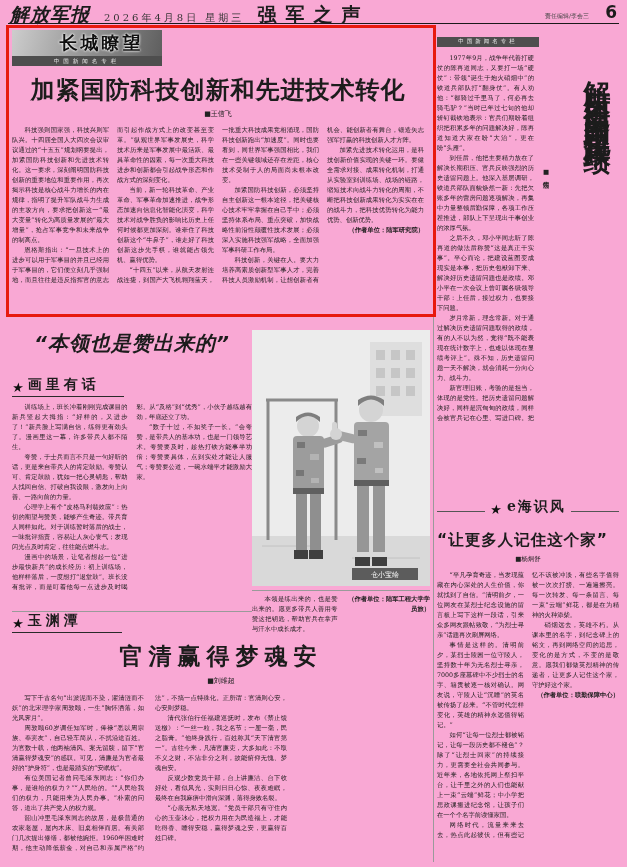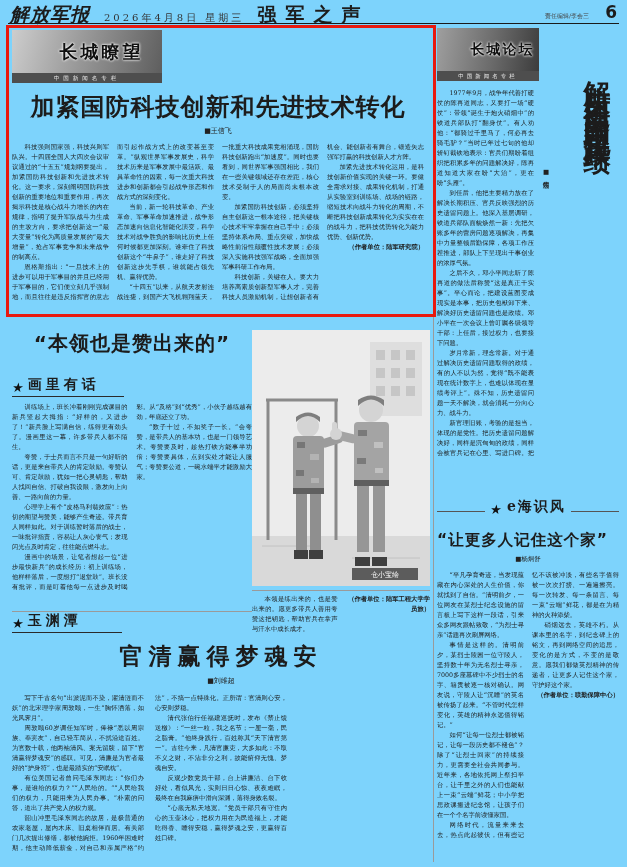--- a/index.html
+++ b/index.html
@@ -1,34 +1,34 @@
 <!DOCTYPE html>
 <html><head>
 <meta charset="utf-8">
 <style>
   html,body{margin:0;padding:0;background:#888;}
-  #paper{position:relative;width:627px;height:867px;background:#7dd3fc;overflow:hidden;
+  #paper{position:relative;width:627px;height:867px;background:#f9a8d4;overflow:hidden;
          font-family:"DejaVu Serif","Liberation Serif",serif;color:#1c1c1c;}
   
   .hdr{position:absolute;left:8px;top:2px;width:611px;height:21px;border-bottom:1.5px solid #1a1a1a;}
   .logo{position:absolute;left:2px;top:0;font-family:"DejaVu Serif",serif;font-style:italic;font-weight:bold;font-size:19px;letter-spacing:1px;}
   .hdate{position:absolute;left:96px;top:9px;font-size:10px;letter-spacing:3px;color:#333;}
   .htitle{position:absolute;left:0;right:0;top:0;text-align:center;font-family:"DejaVu Sans","Liberation Sans",sans-serif;font-weight:bold;font-size:19px;letter-spacing:9px;}
   .heditor{position:absolute;right:30px;top:10px;font-size:6px;color:#444;}
   .hpage{position:absolute;right:2px;top:0;font-family:"DejaVu Sans",sans-serif;font-weight:bold;font-size:17px;}
   
   .abs{position:absolute;}
   .body-text{font-size:6.3px;line-height:10px;text-align:justify;column-fill:auto;overflow:hidden;}
   .body-text p{margin:0;text-indent:2em;}
   .attr{text-align:right;font-weight:bold;text-indent:0 !important;}
   .byline{text-align:center;font-size:7px;color:#222;}
   .vrule{position:absolute;left:433px;top:26px;height:836px;border-left:0.75px solid #9a9a9a;}
   
   .badge{display:inline-block;}
-  .badge-img{height:43px;display:flex;align-items:center;justify-content:center;
+  .badge-img{height:26px;display:flex;align-items:center;justify-content:center;
     background:linear-gradient(105deg,#cdcdcd,#9a9a9a 45%,#5e5e5e);
     font-family:"DejaVu Sans",sans-serif;font-weight:bold;color:#101010;
     text-shadow:0 0 2px #fff,0 0 3px #fff;padding-left:29px;}
   .badge-sub{height:10px;background:#4e4e4e;color:#f2f2f2;font-size:5.5px;letter-spacing:4px;
     display:flex;align-items:center;justify-content:center;font-family:"DejaVu Sans",sans-serif;}
   
   .marker{display:flex;align-items:flex-end;gap:4px;border-bottom:1px solid #2a2a2a;padding-bottom:2px;
     font-family:"DejaVu Sans",sans-serif;}
   .star{font-size:13px;line-height:12px;color:#111;transform:skewX(-8deg);}
   .marker-label{font-weight:bold;font-size:14px;letter-spacing:4px;}
@@ -75,36 +75,35 @@
         <p>加紧国防科技创新，必须坚持自主创新这一根本途径，把关键核心技术牢牢掌握在自己手中；必须坚持体系布局、重点突破，加快战略性前沿性颠覆性技术发展；必须深入实施科技强军战略，全面加强军事科研工作布局。</p>
         <p>科技创新，关键在人。要大力培养高素质创新型军事人才，完善科技人员激励机制，让想创新者有机会、能创新者有舞台，锻造矢志强军打赢的科技创新人才方阵。</p>
         <p>加紧先进技术转化运用，是科技创新价值实现的关键一环。要健全需求对接、成果转化机制，打通从实验室到训练场、战场的链路，缩短技术向战斗力转化的周期，不断把科技创新成果转化为实实在在的战斗力，把科技优势转化为能力优势、创新优势。</p>
         <p class="attr">（作者单位：陆军研究院）</p>
     </div>
   </div>
   <div class="redbox"></div>
 
   <div class="abs" style="left:437px;top:28px;width:182px;height:458px;">
     <div class="badge" style="width:102px;">
-      <div class="badge-img" style="font-size:14px;letter-spacing:2px;background:linear-gradient(100deg,#9f9f9f,#6b6b6b 55%,#3c3c3c);">长城论坛</div>
       <div class="badge-sub" style="letter-spacing:3px;">中国新闻名专栏</div>
     </div>
     <div class="body-text" style="margin-top:6px;width:97px;height:372px;column-count:1;">
       <p>1977年9月，战争年代善打硬仗的陈再道同志，又要打一场“硬仗”：带领“诞生于炮火硝烟中”的铁道兵部队打“翻身仗”。有人劝他：“都骑过千里马了，何必再去骑毛驴？”当时已年过七旬的他却斩钉截铁地表示：官兵们期盼着组织把积累多年的问题解决好，陈再道知道大家在盼“大治”，更在盼“头雁”。</p>
         <p>到任后，他把主要精力放在了解决长期积压、官兵反映强烈的历史遗留问题上。他深入基层调研，铁道兵部队面貌焕然一新：先把欠账多年的营房问题逐项解决，再集中力量整顿后勤保障，各项工作压茬推进，部队上下呈现出干事创业的浓厚气氛。</p>
         <p>之后不久，邓小平同志听了陈再道的做法后称赞“这是真正干实事”。平心而论，把建设蓝图变成现实是本事，把历史包袱卸下来、解决好历史遗留问题也是政绩。邓小平在一次会议上曾叮嘱各级领导干部：上任后，接过权力，也要接下问题。</p>
         <p>岁月常新，理念常新。对于通过解决历史遗留问题取得的政绩，有的人不以为然，觉得“既不能表现在统计数字上，也难以体现在显绩考评上”。殊不知，历史遗留问题一天不解决，就会消耗一分向心力、战斗力。</p>
         <p>新官理旧账，考验的是担当，体现的是党性。把历史遗留问题解决好，同样是沉甸甸的政绩，同样会被官兵记在心里、写进口碑。把一个个“老大难”端上桌面、逐一销账，部队建设才能轻装前行。</p>
     </div>
     <div class="vbyline abs" style="left:104px;top:140px;">■魏宏伟</div>
     <div class="vheadline abs" style="right:4px;top:32px;height:408px;">解决历史遗留问题也是政绩</div>
   </div>
 
   <div class="abs" style="left:12px;top:330px;width:418px;">
-    <div class="mid-headline" style="width:240px;">“本领也是赞出来的”</div>
+    <div class="mid-headline" style="width:240px;font-style:italic;">“本领也是赞出来的”</div>
     <div class="marker abs" style="left:0;top:46px;width:112px;">
       <span class="star">★</span>
       <span class="marker-label">画里有话</span>
     </div>
     <div class="body-text" style="position:absolute;left:0;top:72px;width:240px;height:206px;column-count:2;column-gap:9px;">
         <p>训练场上，班长冲着刚刚完成课目的新兵竖起大拇指：“好样的，又进步了！”新兵脸上写满自信，练得更有劲头了。漫画里这一幕，许多带兵人都不陌生。</p>
         <p>夸赞，于士兵而言不只是一句好听的话，更是来自带兵人的肯定鼓励。夸赞认可、肯定鼓励，犹如一把心灵钥匙，帮助人找回自信、打破自我设限，激发向上向善、一路向前的力量。</p>
         <p>心理学上有个“皮格马利翁效应”：热切的期望与赞美，能够产生奇迹。带兵育人同样如此。对于训练暂时落后的战士，一味批评指责，容易让人灰心丧气；发现闪光点及时肯定，往往能点燃斗志。</p>
         <p>漫画中的场景，让笔者想起一位“进步最快新兵”的成长经历：初上训练场，他样样落后，一度想打“退堂鼓”。班长没有批评，而是盯着他每一点进步及时喝彩。从“及格”到“优秀”，小伙子越练越有劲，年底还立了功。</p>
         <p>“数子十过，不如奖子一长。”会夸赞，是带兵人的基本功，也是一门领导艺术。夸赞要及时，趁热打铁方能事半功倍；夸赞要具体，点到实处才能让人服气；夸赞要公道，一碗水端平才能激励大家。</p>

